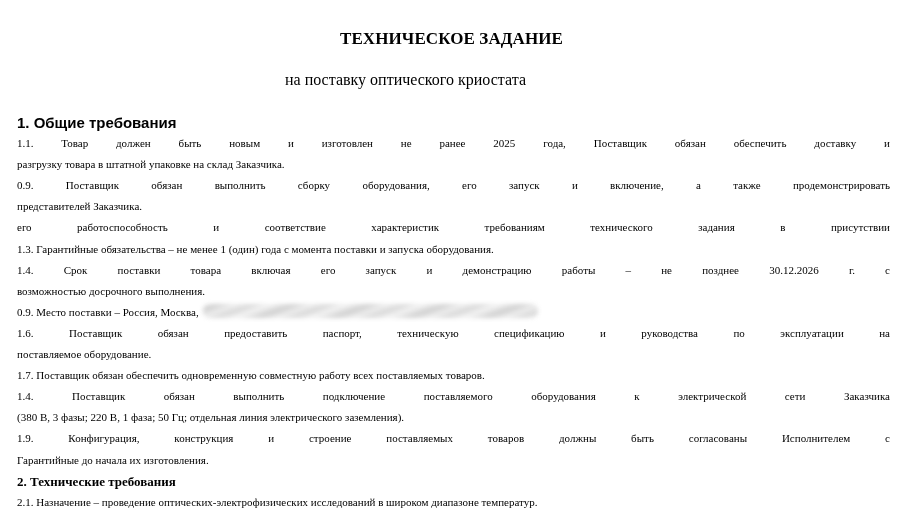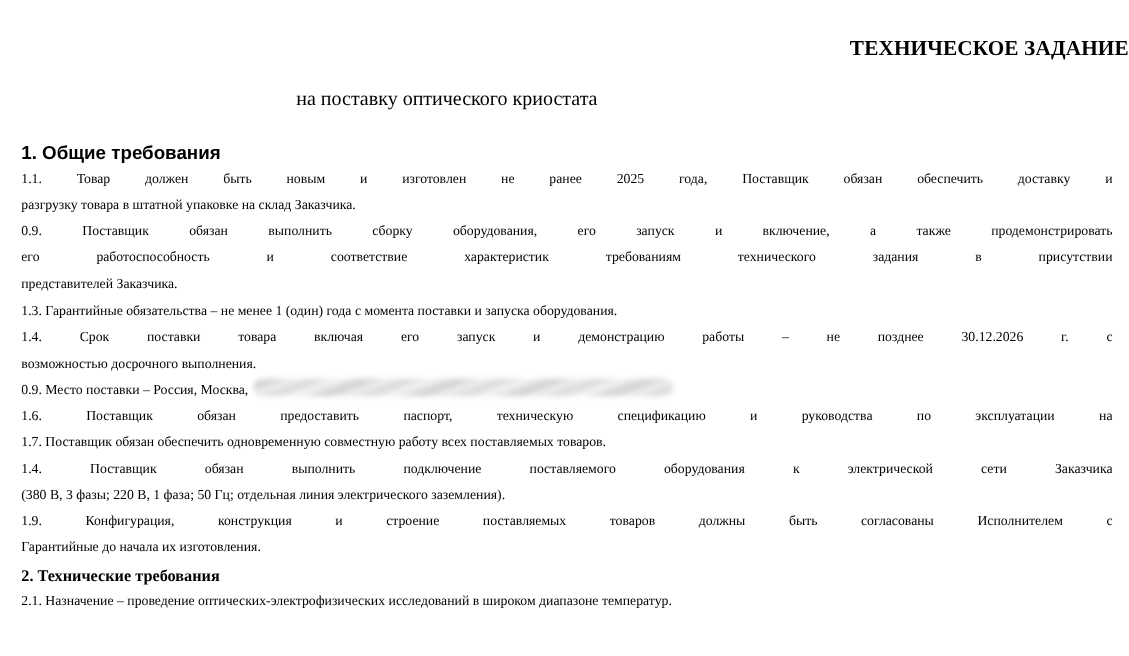--- a/index.html
+++ b/index.html
@@ -20,34 +20,35 @@
       left: 0;
       top: 0;
       width: 903px;
       height: 525px;
     }
     .title {
       position: absolute;
       left: 0;
       top: 29px;
       width: 903px;
-      text-align: right;
+      text-align: center;
       font-family: "Liberation Serif", serif;
       font-weight: bold;
       font-size: 17px;
       letter-spacing: 0.1px;
     }
     .subtitle {
       position: absolute;
       left: 0;
       top: 71px;
       width: 715px;
       text-align: center;
       font-family: "Liberation Serif", serif;
       font-size: 16px;
+      padding-left: 48px;
     }
     .body {
       position: absolute;
       left: 17px;
       top: 112px;
       width: 873px;
     }
     .line {
       height: 21.1px;
       line-height: 21.1px;
@@ -101,39 +102,40 @@
 
     <div class="line h1-sans">1. Общие требования</div>
 
     <div>
       <div class="line j">1.1. Товар должен быть новым и изготовлен не ранее 2025 года, Поставщик обязан обеспечить доставку и</div>
       <div class="line">разгрузку товара в штатной упаковке на склад Заказчика.</div>
     </div>
 
     <div>
       <div class="line j">0.9. Поставщик обязан выполнить сборку оборудования, его запуск и включение, а также продемонстрировать</div>
+      <div class="line">представителей Заказчика.</div>
       <div class="line j">его работоспособность и соответствие характеристик требованиям технического задания в присутствии</div>
-      <div class="line">представителей Заказчика.</div>
     </div>
 
     <div>
       <div class="line">1.3. Гарантийные обязательства – не менее 1 (один) года с момента поставки и запуска оборудования.</div>
     </div>
 
     <div>
       <div class="line j">1.4. Срок поставки товара включая его запуск и демонстрацию работы – не позднее 30.12.2026 г. с</div>
       <div class="line">возможностью досрочного выполнения.</div>
     </div>
 
     <div>
       <div class="line"><span>0.9. Место поставки – Россия, Москва,</span><span class="redacted"></span></div>
     </div>
 
     <div>
       <div class="line j">1.6. Поставщик обязан предоставить паспорт, техническую спецификацию и руководства по эксплуатации на</div>
+      <div class="line">поставляемое оборудование.</div>
     </div>
 
     <div>
       <div class="line">1.7. Поставщик обязан обеспечить одновременную совместную работу всех поставляемых товаров.</div>
     </div>
 
     <div>
       <div class="line j">1.4. Поставщик обязан выполнить подключение поставляемого оборудования к электрической сети Заказчика</div>
       <div class="line">(380 В, 3 фазы; 220 В, 1 фаза; 50 Гц; отдельная линия электрического заземления).</div>
     </div>

